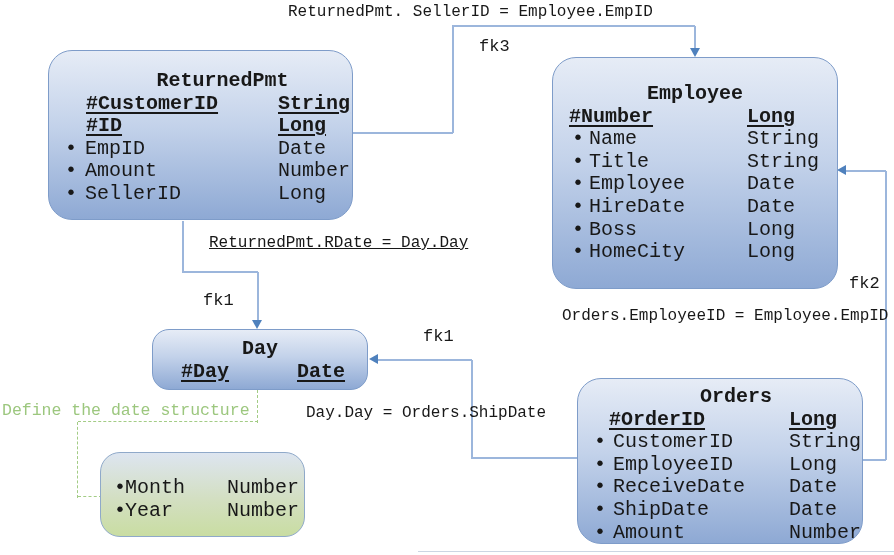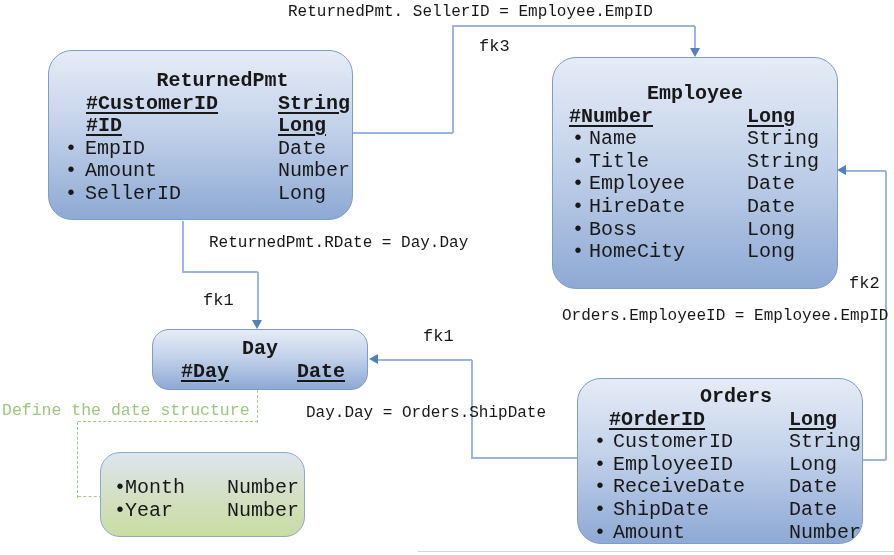--- a/index.html
+++ b/index.html
@@ -132,21 +132,21 @@
 
   <div class="entity" id="ent-datestruct">
     <div class="rows">
         <div class="row field"><span class="bullet">•</span><span class="name">Month</span><span class="type">Number</span></div>
         <div class="row field"><span class="bullet">•</span><span class="name">Year</span><span class="type">Number</span></div>
       </div>
   </div>
 
   <div class="lbl" style="left:288px;top:3px;">ReturnedPmt. SellerID = Employee.EmpID</div>
   <div class="fk" style="left:479px;top:37px;">fk3</div>
-  <div class="lbl" style="left:209px;top:234px;">ReturnedPmt.RDate = Day.Day</div>
+  <div class="lbl" style="left:209px;top:234px;text-decoration:underline;">ReturnedPmt.RDate = Day.Day</div>
   <div class="fk" style="left:203px;top:291px;">fk1</div>
   <div class="fk" style="left:423px;top:327px;">fk1</div>
   <div class="lbl" style="left:562px;top:307px;">Orders.EmployeeID = Employee.EmpID</div>
   <div class="fk" style="left:849px;top:274px;">fk2</div>
   <div class="lbl" style="left:306px;top:404px;text-align:right;">Day.Day = Orders.ShipDate</div>
   <div class="note" style="left:2px;top:401px;">Define the date structure</div>
 
   <div class="edge-line"></div>
 </div>
 

